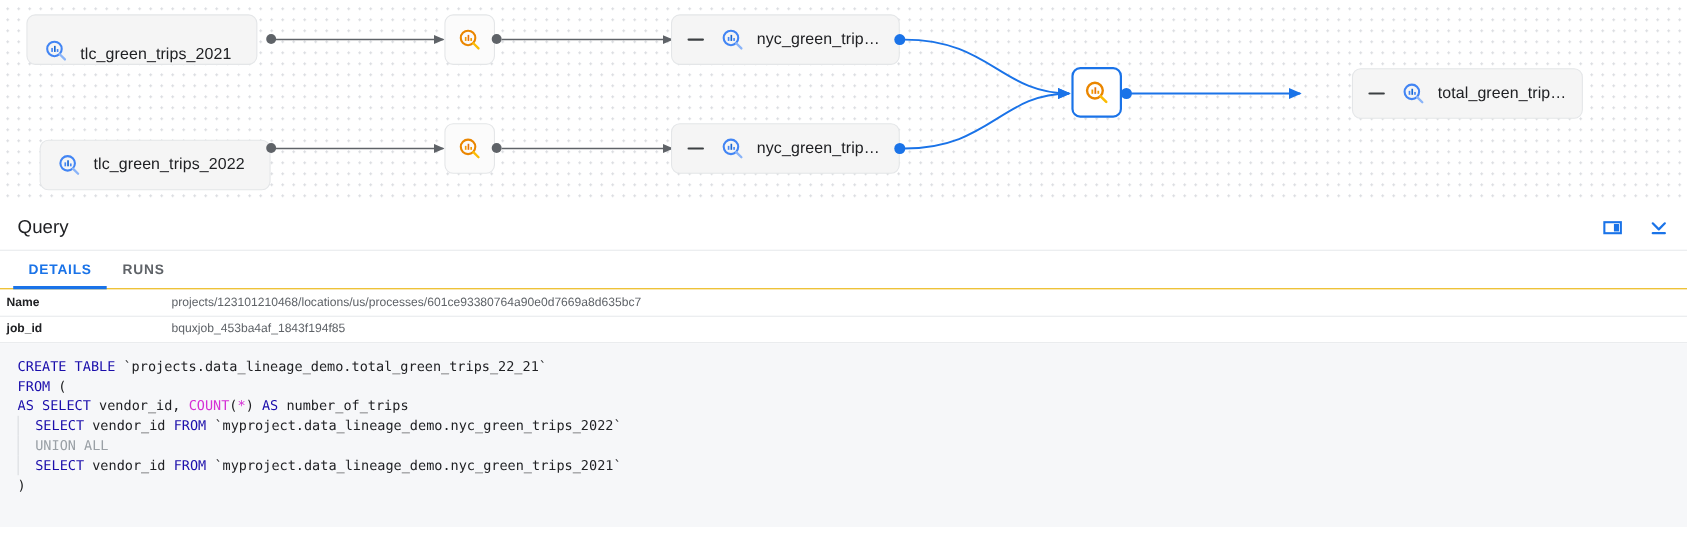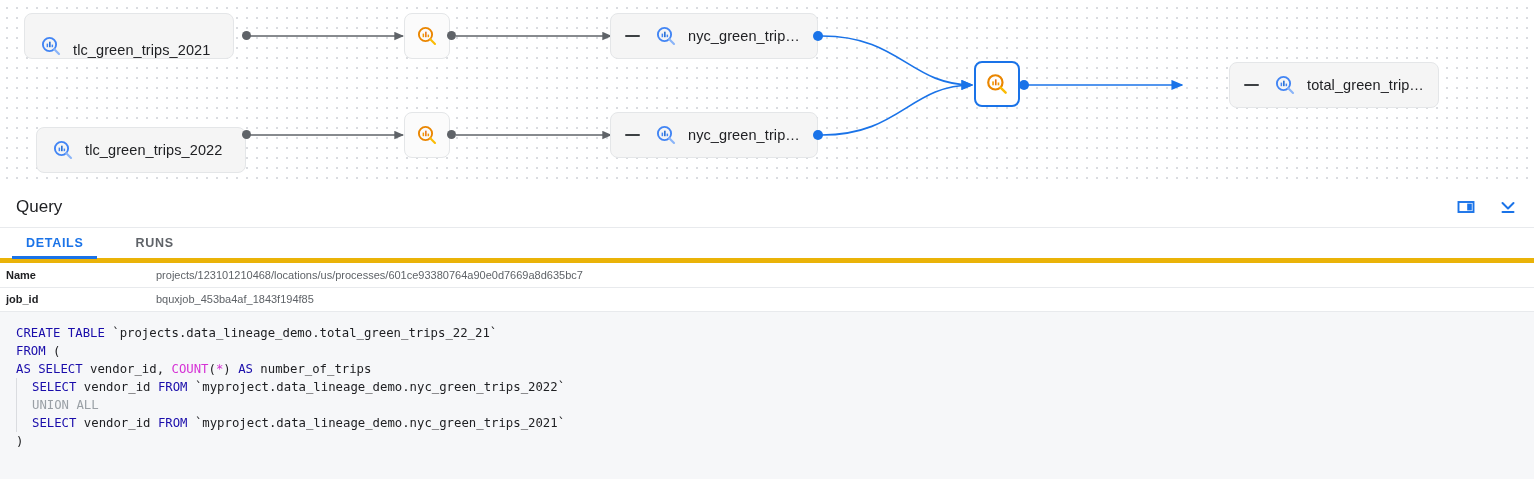--- a/index.html
+++ b/index.html
@@ -58,21 +58,21 @@
   #query-panel { position: relative; width: 1534px; background: #fff; }
   .panel-head {
     height: 42px; display: flex; align-items: center;
     padding: 0 16px; justify-content: space-between;
     border-bottom: 1px solid #e8eaed;
   }
   .panel-title { font-size: 17px; color: #202124; }
   .head-actions { display: flex; align-items: center; gap: 22px; }
   .head-actions span { display: flex; cursor: pointer; }
 
-  .tabs { display: flex; height: 35px; border-bottom: 5px solid #eab308; padding-left: 12px; gap: 24px; }
+  .tabs { display: flex; height: 35px; border-bottom: 1px solid #eab308; padding-left: 12px; }
   .tab {
     display: flex; align-items: center; padding: 0 14px;
     font-size: 12.5px; font-weight: bold; letter-spacing: .7px;
     color: #5f6368; cursor: pointer; position: relative;
   }
   .tab.active { color: #1a73e8; }
   .tab.active::after {
     content: ""; position: absolute; left: 0; right: 0; bottom: -1px;
     height: 3px; background: #1a73e8;
   }

